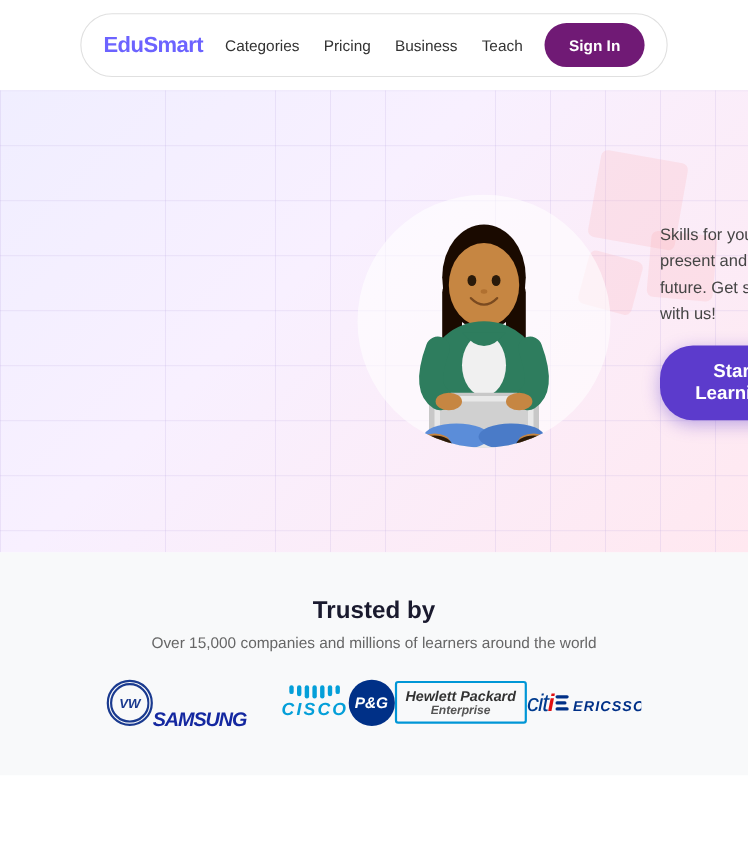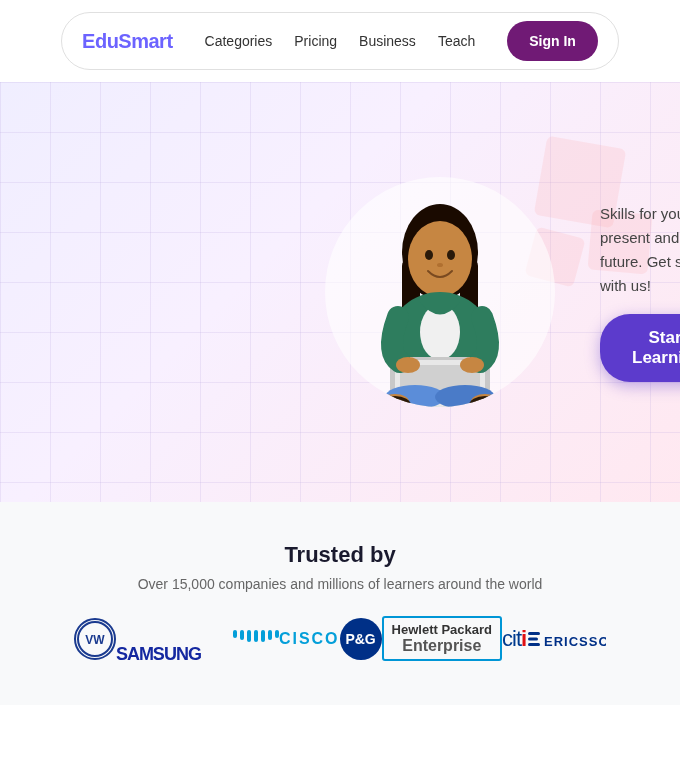--- a/index.html
+++ b/index.html
@@ -5,21 +5,21 @@
     * { margin: 0; padding: 0; box-sizing: border-box; }
     body { font-family: 'Segoe UI', Arial, sans-serif; background: #fff; width: 680px; overflow-x: hidden; }
 
     
     .navbar {
       display: flex; align-items: center; justify-content: center;
       padding: 12px 20px; gap: 30px;
       background: #fff;
     }
     .nav-pill {
-      display: flex; align-items: center; gap: 32px;
+      display: flex; align-items: center; gap: 20px;
       background: #fff; border: 1.5px solid #e0e0e0;
       border-radius: 30px; padding: 8px 20px;
     }
     .logo {
       font-size: 20px; font-weight: 700; color: #1a1a2e; letter-spacing: -0.5px;
     }
     .logo span { color: #6c63ff; }
     .nav-links { display: flex; gap: 22px; }
     .nav-link {
       font-size: 14px; color: #333; text-decoration: none; cursor: pointer;
@@ -91,21 +91,21 @@
       text-align: center;
     }
     .trusted-title {
       font-size: 22px; font-weight: 700; color: #1a1a2e; margin-bottom: 8px;
     }
     .trusted-subtitle {
       font-size: 14px; color: #666; margin-bottom: 20px;
     }
     .logos-row {
       display: flex; align-items: center; justify-content: center;
-      flex-wrap: wrap;
+      flex-wrap: wrap; font-style: italic;
     }
     .logo-item {
       display: flex; align-items: center; justify-content: center;
       font-size: 13px; font-weight: 700; color: #555;
     }
     
     .vw-logo {
       width: 42px; height: 42px; border-radius: 50%;
       border: 2px solid #1a3a8f; display: flex; align-items: center; justify-content: center;
       color: #1a3a8f; font-size: 14px; font-weight: 900;
@@ -224,42 +224,42 @@
         <circle cx="18" cy="18" r="17" fill="none" stroke="#1a3a8f" stroke-width="2"></circle>
         <text x="18" y="23" text-anchor="middle" font-size="12" font-weight="900" fill="#1a3a8f">VW</text>
       </svg>
     </div>
 
     <div class="logo-item">
       <span class="samsung-logo" style="font-size:18px;letter-spacing:-1px;color:#1428a0;font-weight:700;">SAMSUNG</span>
     </div>
 
     <div class="logo-item">
-      <div style="display:flex;flex-direction:row;margin-left:32px;">
+      <div style="display:flex;flex-direction:column;margin-left:32px;">
         <div class="cisco-dots">
           <div class="cisco-dot" style="width:4px;height:8px;border-radius:3px;background:#049fd9;"></div>
           <div class="cisco-dot" style="width:4px;height:10px;border-radius:3px;background:#049fd9;"></div>
           <div class="cisco-dot" style="width:4px;height:12px;border-radius:3px;background:#049fd9;"></div>
           <div class="cisco-dot" style="width:4px;height:12px;border-radius:3px;background:#049fd9;"></div>
           <div class="cisco-dot" style="width:4px;height:12px;border-radius:3px;background:#049fd9;"></div>
           <div class="cisco-dot" style="width:4px;height:10px;border-radius:3px;background:#049fd9;"></div>
           <div class="cisco-dot" style="width:4px;height:8px;border-radius:3px;background:#049fd9;"></div>
         </div>
         <span style="font-size:16px;font-weight:700;color:#049fd9;letter-spacing:2px;">CISCO</span>
       </div>
     </div>
 
     <div class="logo-item">
       <div class="pg-logo">P&amp;G</div>
     </div>
 
     <div class="logo-item">
       <div style="text-align:center;border:2px solid #0096d6;padding:4px 8px;border-radius:3px;">
         <div style="font-size:13px;font-weight:700;color:#333;">Hewlett Packard</div>
-        <div style="font-size:16px;color:#555;">Enterprise</div>
+        <div style="font-size:11px;color:#555;">Enterprise</div>
       </div>
     </div>
 
     <div class="logo-item">
       <span style="font-size:22px;font-weight:300;color:#003b8e;letter-spacing:-1px;">cit<span style="color:#e01012;font-weight:700;">i</span></span>
     </div>
 
     <div class="logo-item">
       <svg width="80" height="30" viewBox="0 0 80 30">
 

